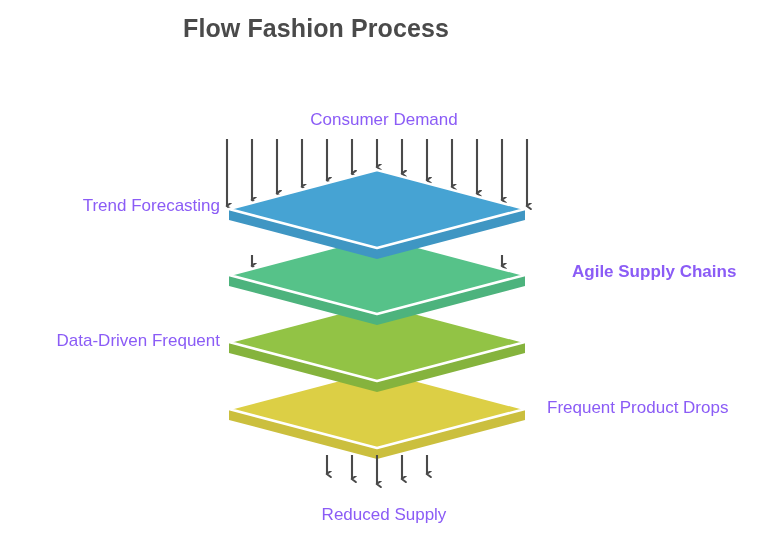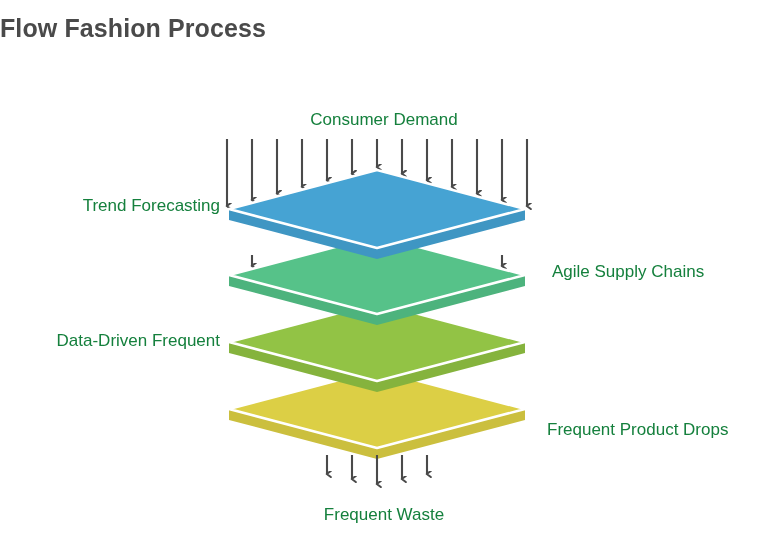--- a/index.html
+++ b/index.html
@@ -14,53 +14,54 @@
     overflow: hidden;
     font-family: "Liberation Sans", sans-serif;
     -webkit-font-smoothing: antialiased;
   }
 
   #diagram-title {
     position: absolute;
     top: 14px;
     left: 0;
     width: 632px;
+    text-align: center;
     font-size: 25px;
     font-weight: bold;
     color: #4a4a4a;
     letter-spacing: 0.1px;
   }
 
   #stack-svg {
     position: absolute;
     top: 0;
     left: 0;
     width: 768px;
     height: 555px;
   }
 
   .layer-label {
     position: absolute;
     font-size: 17px;
-    color: #15803d;
+    color: #8b5cf6;
     white-space: nowrap;
   }
   .label-left  { text-align: center; }
   .label-right { text-align: left; }
   .label-center {
     width: 768px;
     left: 0;
     text-align: center;
   }
 
   #label-consumer-demand { top: 110px; }
   #label-trend-forecasting { top: 196px; right: 548px; }
-  #label-agile-supply-chains { top: 262px; left: 552px; }
+  #label-agile-supply-chains { top: 262px; left: 572px; font-weight: bold; }
   #label-data-driven-inventory { top: 331px; right: 548px; }
-  #label-frequent-product-drops { top: 420px; left: 547px; }
+  #label-frequent-product-drops { top: 398px; left: 547px; }
   #label-reduced-waste { top: 505px; }
 </style>
 </head>
 <body>
 
 <div id="diagram-title">Flow Fashion Process</div>
 
 <svg id="stack-svg" viewBox="0 0 768 555">
   <defs>
     <marker id="arrowhead" markerWidth="7" markerHeight="7" refX="3.2" refY="5.4" orient="auto" markerUnits="userSpaceOnUse">
@@ -122,13 +123,13 @@
 <div class="layer-label label-center" id="label-consumer-demand">Consumer Demand</div>
 
 <div class="layer-label label-left" id="label-trend-forecasting">Trend Forecasting</div>
 
 <div class="layer-label label-right" id="label-agile-supply-chains">Agile Supply Chains</div>
 
 <div class="layer-label label-left" id="label-data-driven-inventory">Data-Driven Frequent</div>
 
 <div class="layer-label label-right" id="label-frequent-product-drops">Frequent Product Drops</div>
 
-<div class="layer-label label-center" id="label-reduced-waste">Frequent Waste</div>
+<div class="layer-label label-center" id="label-reduced-waste">Reduced Supply</div>
 
 </body></html>

